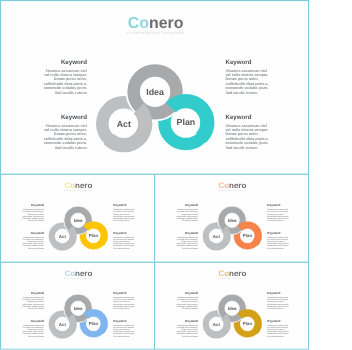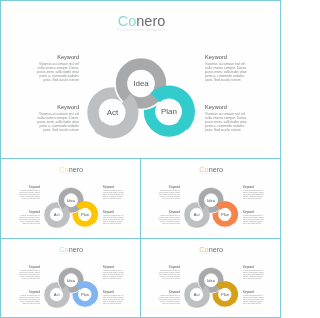--- a/index.html
+++ b/index.html
@@ -1,17 +1,17 @@
 <!DOCTYPE html>
 <html><head>
 <meta charset="utf-8">
 <style>
   html,body{margin:0;padding:0;background:#fff;}
   body{width:281px;height:318px;font-family:"Liberation Sans",sans-serif;overflow:hidden;}
-  .page{position:relative;width:281px;height:278px;}
+  .page{position:relative;width:281px;height:278px;font-weight:bold;}
   .panel{position:absolute;box-sizing:border-box;background:#fefefe;border:1px solid #7dcbd9;overflow:hidden;}
   #p0{left:0;top:0;width:281px;height:159px;}
   #p1{left:0;top:158px;width:141px;height:81px;}
   #p2{left:140px;top:158px;width:141px;height:81px;}
   #p3{left:0;top:238px;width:141px;height:80px;}
   #p4{left:140px;top:238px;width:141px;height:80px;}
   .slide{position:absolute;left:0;top:0;width:281px;height:158px;transform-origin:0 0;}
   .th .slide{transform:scale(0.5);}
   .title{position:absolute;left:0;top:12px;width:281px;text-align:center;font-size:14.5px;color:#6d6e71;}
   .title .a{color:#8ed7da;}

